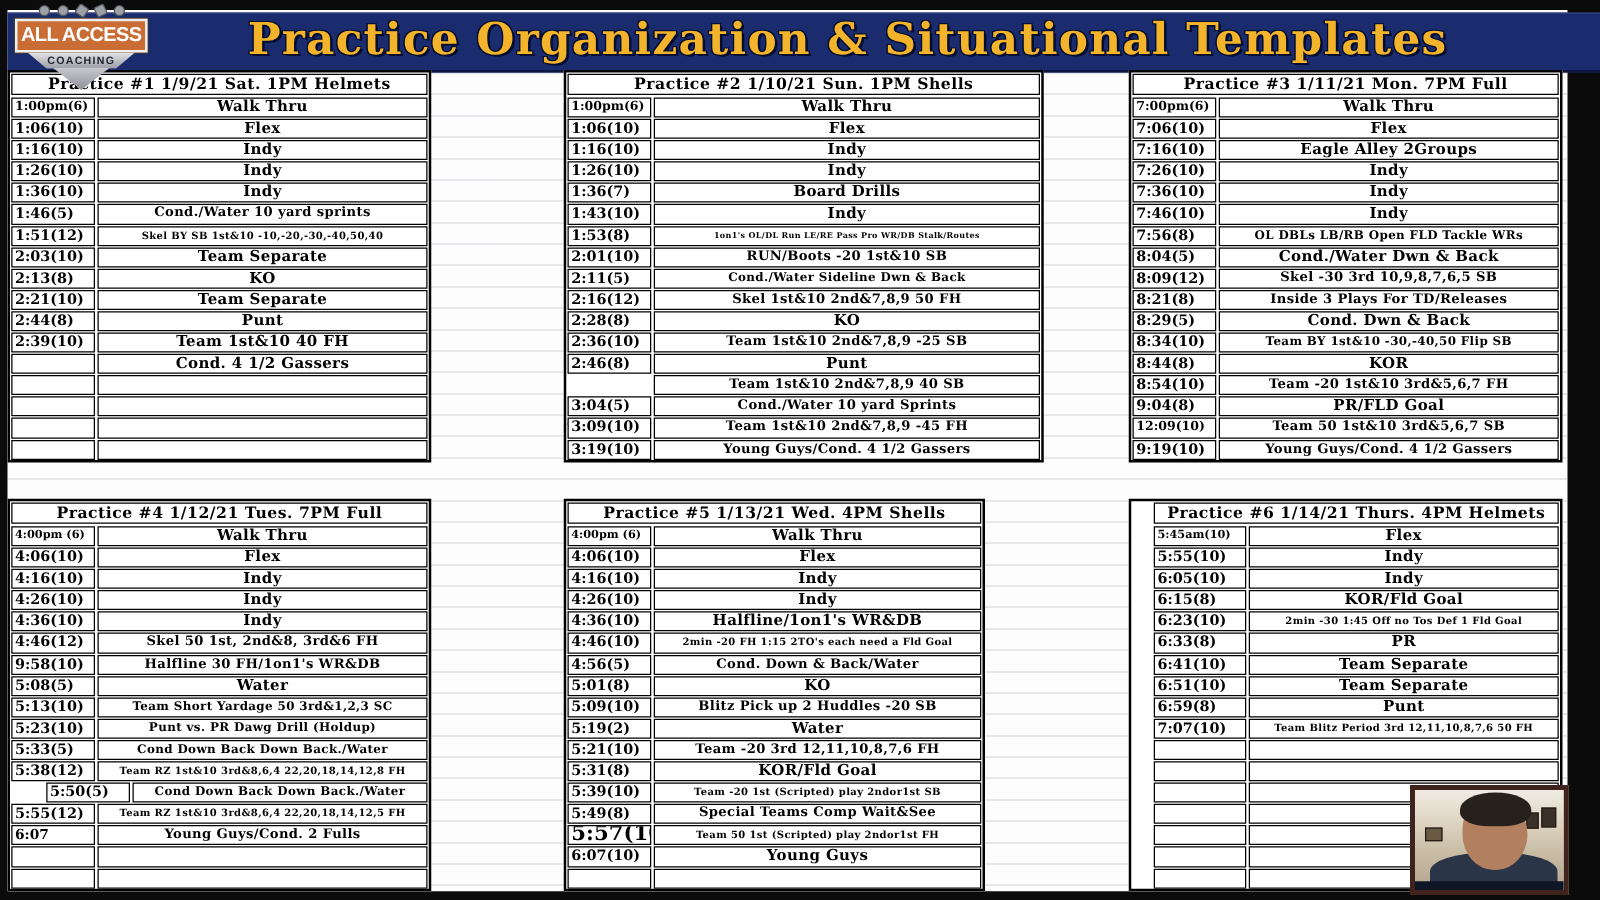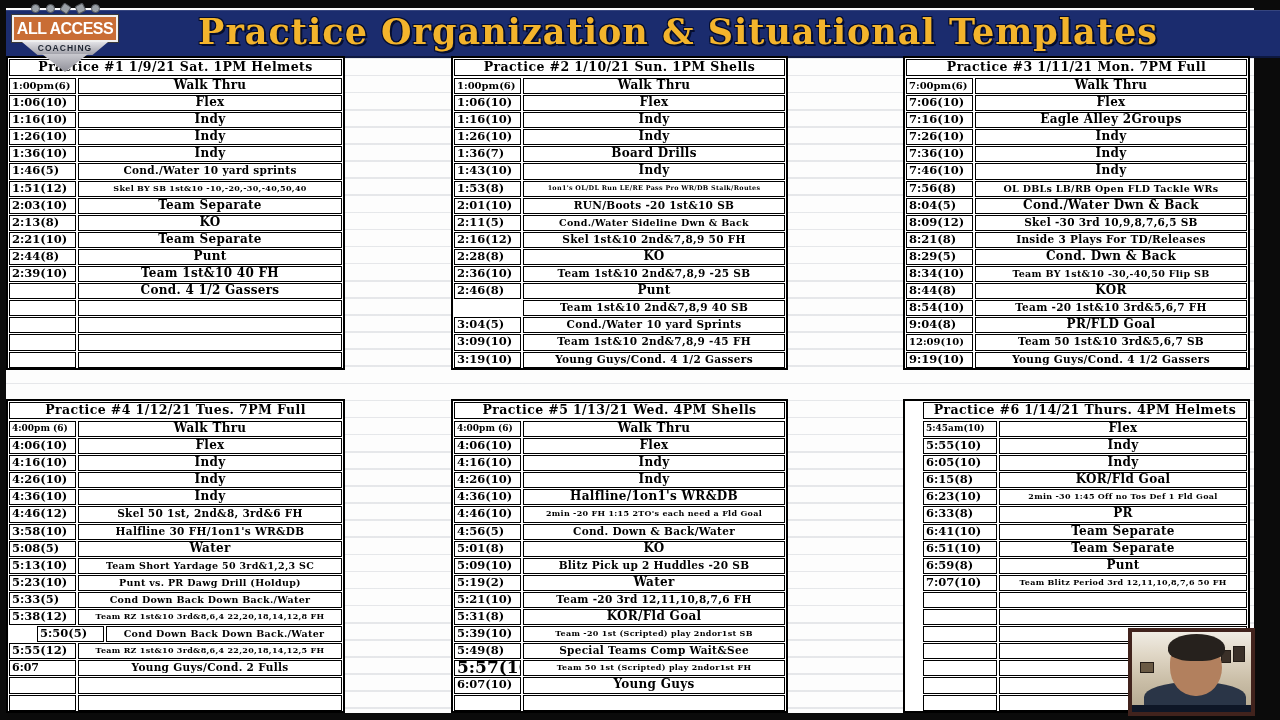--- a/index.html
+++ b/index.html
@@ -143,21 +143,21 @@
             <div class="t-time" style="font-size: 11.5px;"></div>
             <div class="t-act" style="font-size: 12px;"></div>
           </div>
           <div class="t-row">
             <div class="t-time" style="font-size: 11.5px;"></div>
             <div class="t-act" style="font-size: 12px;"></div>
           </div>
         </div>
     </div>
 
-    <div class="ptable" style="left:445px;top:48px;width:337px;">
+    <div class="ptable" style="left:445px;top:48px;width:384px;">
       <div class="t-head">Practice #2 1/10/21 Sun. 1PM Shells</div>
       <div class="t-body">
           <div class="t-row">
             <div class="t-time" style="font-size: 10px;">1:00pm(6)</div>
             <div class="t-act" style="font-size: 12px;">Walk Thru</div>
           </div>
           <div class="t-row">
             <div class="t-time" style="font-size: 11.5px;">1:06(10)</div>
             <div class="t-act" style="font-size: 12px;">Flex</div>
           </div>
@@ -319,21 +319,21 @@
           </div>
           <div class="t-row">
             <div class="t-time" style="font-size: 11.5px;">4:36(10)</div>
             <div class="t-act" style="font-size: 12px;">Indy</div>
           </div>
           <div class="t-row">
             <div class="t-time" style="font-size: 11.5px;">4:46(12)</div>
             <div class="t-act" style="font-size: 10.5px;">Skel 50 1st, 2nd&amp;8, 3rd&amp;6 FH</div>
           </div>
           <div class="t-row">
-            <div class="t-time" style="font-size: 11.5px;">3:58(10)</div>
+            <div class="t-time" style="font-size: 11.5px;">9:58(10)</div>
             <div class="t-act" style="font-size: 10.5px;">Halfline 30 FH/1on1's WR&amp;DB</div>
           </div>
           <div class="t-row">
             <div class="t-time" style="font-size: 11.5px;">5:08(5)</div>
             <div class="t-act" style="font-size: 12px;">Water</div>
           </div>
           <div class="t-row">
             <div class="t-time" style="font-size: 11.5px;">5:13(10)</div>
             <div class="t-act" style="font-size: 9.5px;">Team Short Yardage 50 3rd&amp;1,2,3 SC</div>
           </div>

